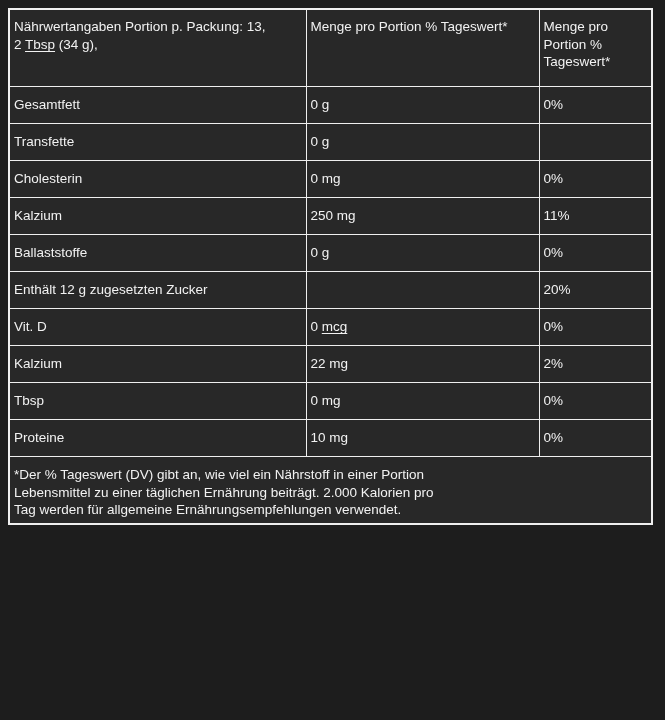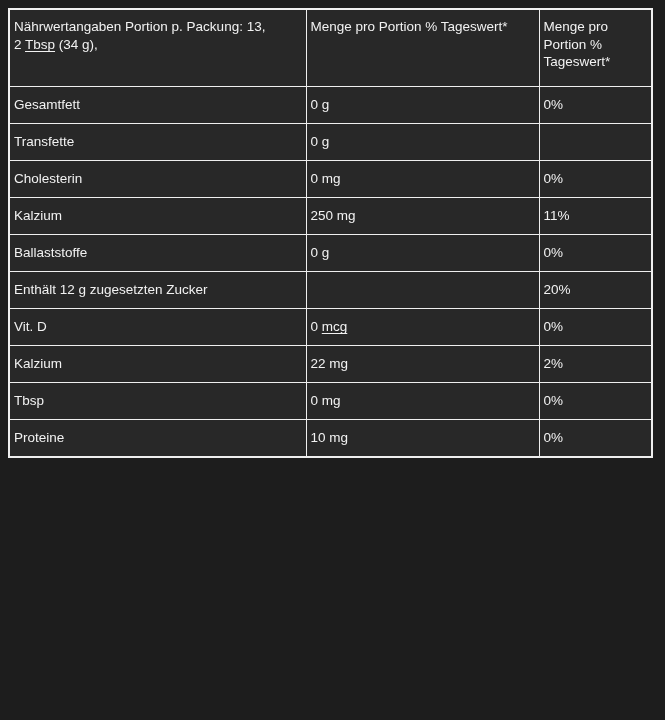--- a/index.html
+++ b/index.html
@@ -121,15 +121,20 @@
         <td>Tbsp</td>
         <td>0 mg</td>
         <td>0%</td>
       </tr>
       <tr class="data-row">
         <td>Proteine</td>
         <td>10 mg</td>
         <td>0%</td>
       </tr>
 
+      <tr class="footnote-row">
+        <td colspan="3">*Der % Tageswert (DV) gibt an, wie viel ein Nährstoff in einer Portion
+Lebensmittel zu einer täglichen Ernährung beiträgt. 2.000 Kalorien pro
+Tag werden für allgemeine Ernährungsempfehlungen verwendet.</td>
+      </tr>
     </tbody>
   </table>
 </div>
 
 </body></html>

